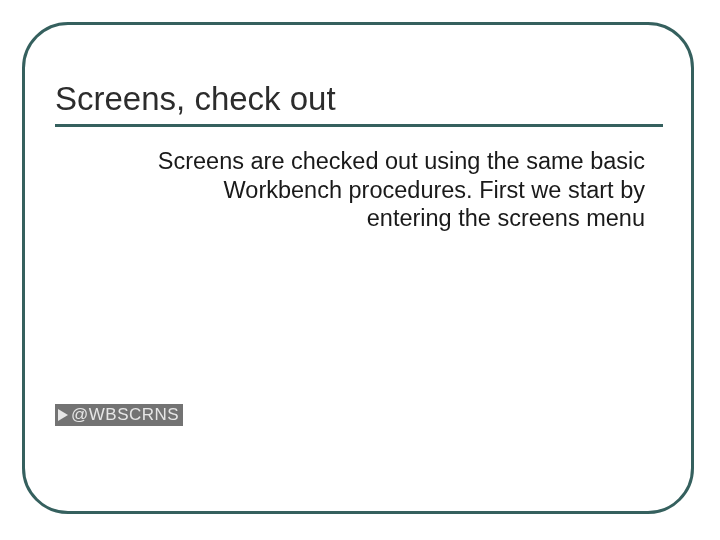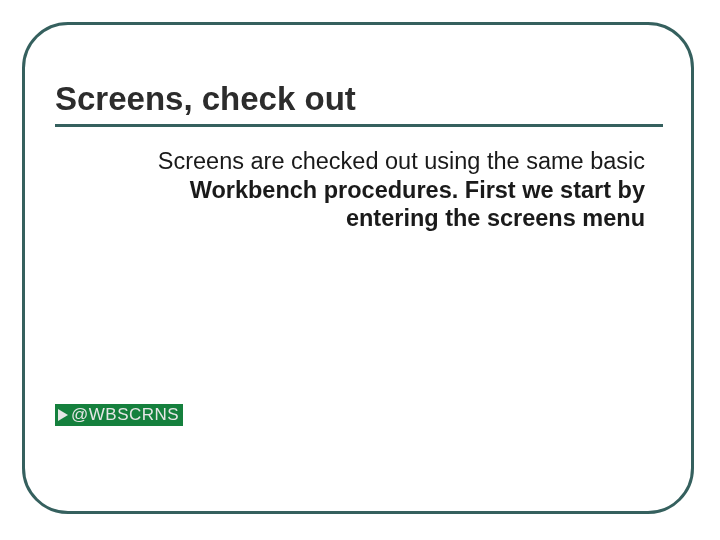--- a/index.html
+++ b/index.html
@@ -21,21 +21,21 @@
     box-sizing: border-box;
   }
   .content {
     position: absolute;
     left: 55px;
     top: 80px;
     width: 610px;
   }
   .title {
     font-family: "Arial Black", Arial, sans-serif;
-    font-weight: 700;
+    font-weight: 400;
     font-size: 33px;
     color: #2c2c2c;
     margin: 0 0 6px 0;
     letter-spacing: 0px;
   }
   .title-rule {
     border: none;
     border-top: 3px solid #35605e;
     margin: 0 0 20px 0;
     width: 608px;
@@ -47,29 +47,28 @@
     margin: 0;
     padding-left: 0;
     width: 590px;
   }
   .body-text .line {
     display: block;
     text-align: right;
   }
   .body-text .indent {
     padding-left: 28px;
-    font-weight: bold;
   }
   .menu-row {
     position: absolute;
     left: 55px;
     top: 404px;
     display: flex;
     align-items: center;
-    background: #15803d;
+    background: #737373;
     height: 22px;
     padding: 0 4px 0 2px;
   }
   .menu-row .tri {
     display: inline-block;
     margin-right: 2px;
   }
   .menu-row .tri svg {
     display: block;
   }

